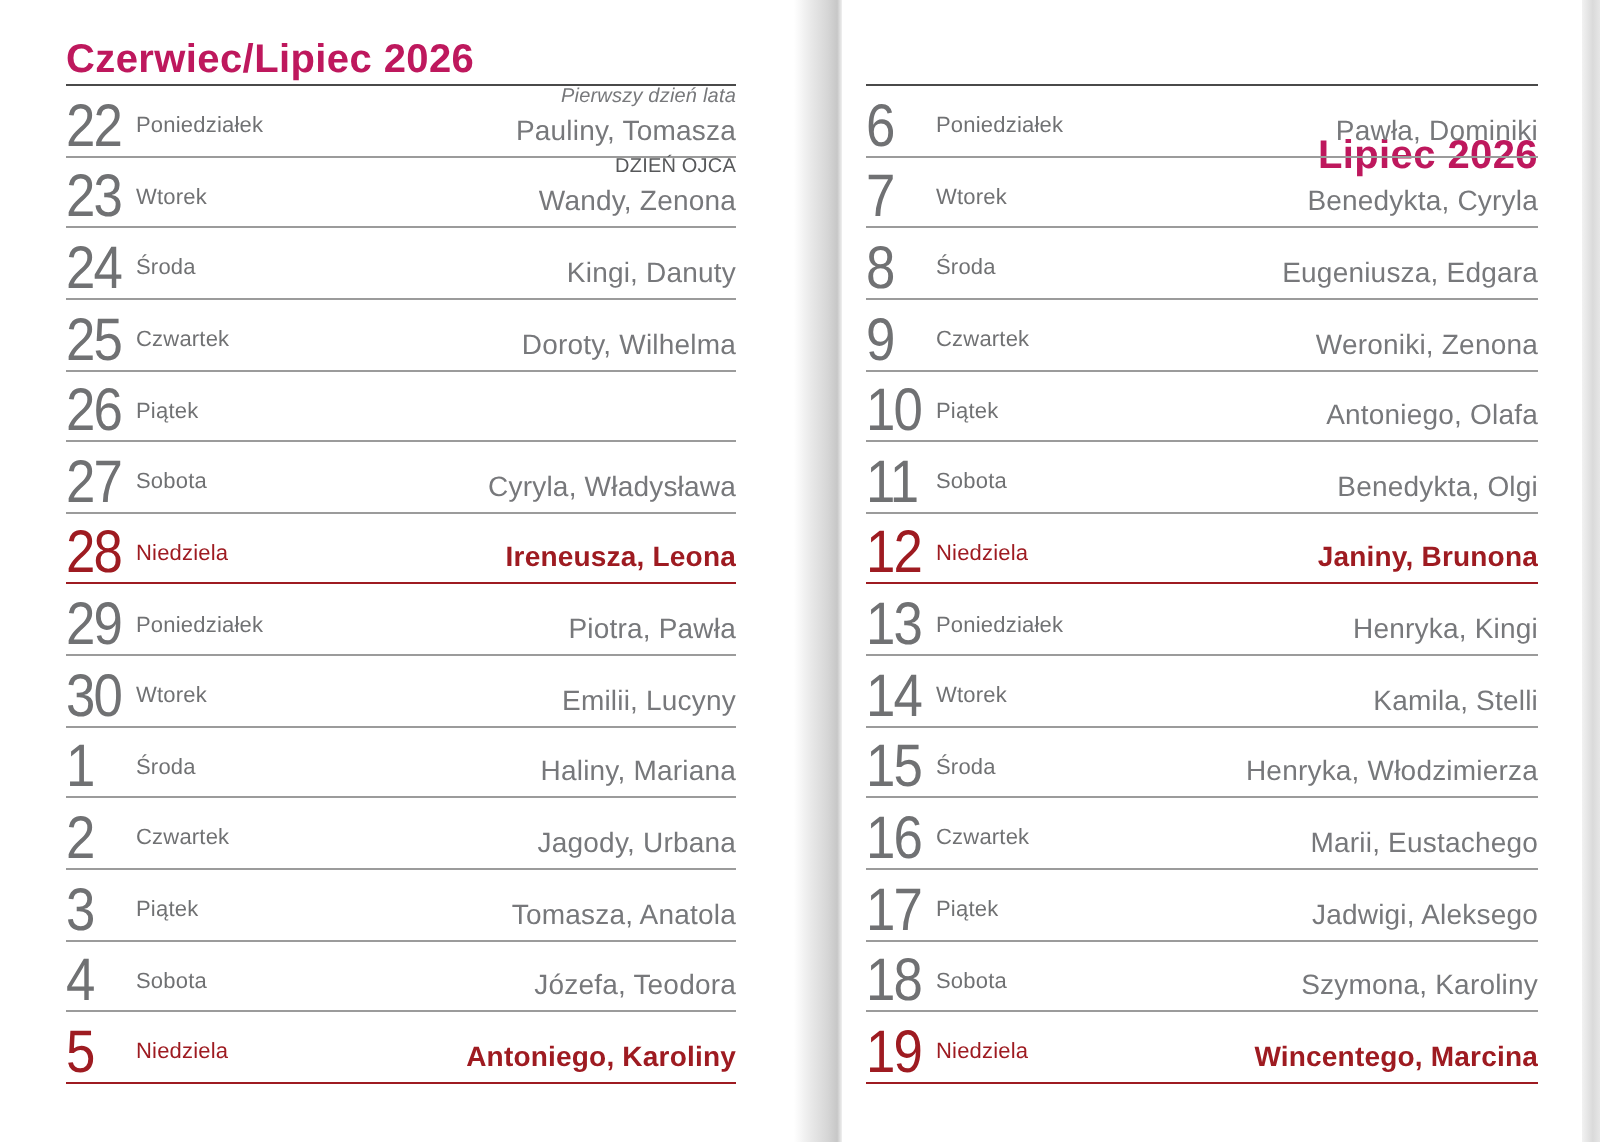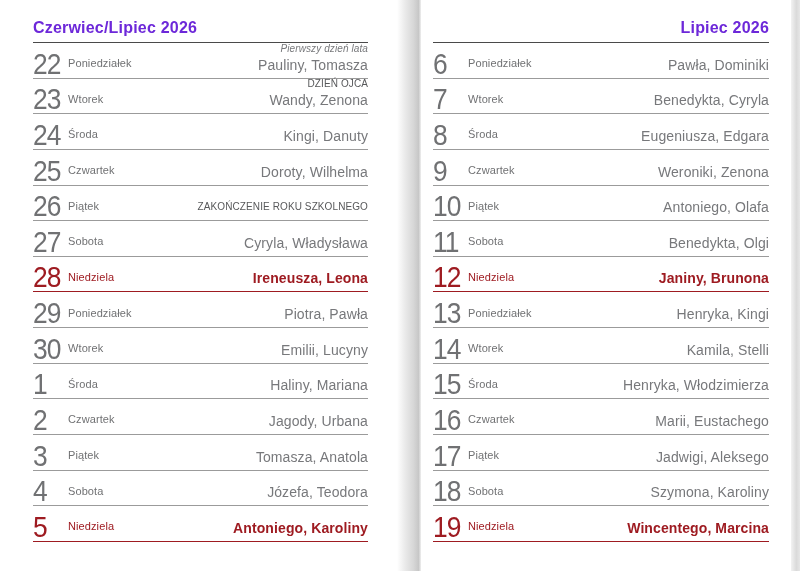--- a/index.html
+++ b/index.html
@@ -21,24 +21,24 @@
   }
   .right-edge {
     position:absolute; top:0; bottom:0; left:791px; width:9px;
     background:linear-gradient(to right,#f2f2f2 0%,#dadada 60%,#e6e6e6 100%);
   }
   .inner { position:absolute; top:0; bottom:0; }
   .page-left  .inner { left:33px; width:335px; }
   .page-right .inner { left:12px; width:336px; }
   .month-title {
     position:absolute; top:19px; left:0; right:0;
-    font-size:16px; font-weight:bold; color:#6d28d9;
+    font-size:20px; font-weight:bold; color:#be185d;
     letter-spacing:0.2px;
   }
-  .month-title.align-right { text-align:right; }
+  .month-title.align-right { text-align:right;margin-top:48px; }
   .rows {
     position:absolute; top:42px; left:0; right:0;
     border-top:1.5px solid #4a4a4a;
   }
   .row {
     height:35.64px;
     display:flex; align-items:flex-end; justify-content:space-between;
     border-bottom:1px solid #9b9b9b;
     padding-bottom:2px;
   }
@@ -112,21 +112,20 @@
       <div class="names">Doroty, Wilhelma</div>
     </div>
   </div>
 
   <div class="row">
     <div class="left-group">
       <span class="day-num">26</span>
       <span class="weekday">Piątek</span>
     </div>
     <div class="right-group">
-      <div class="special bold">ZAKOŃCZENIE ROKU SZKOLNEGO</div>
     </div>
   </div>
 
   <div class="row">
     <div class="left-group">
       <span class="day-num">27</span>
       <span class="weekday">Sobota</span>
     </div>
     <div class="right-group">
 

